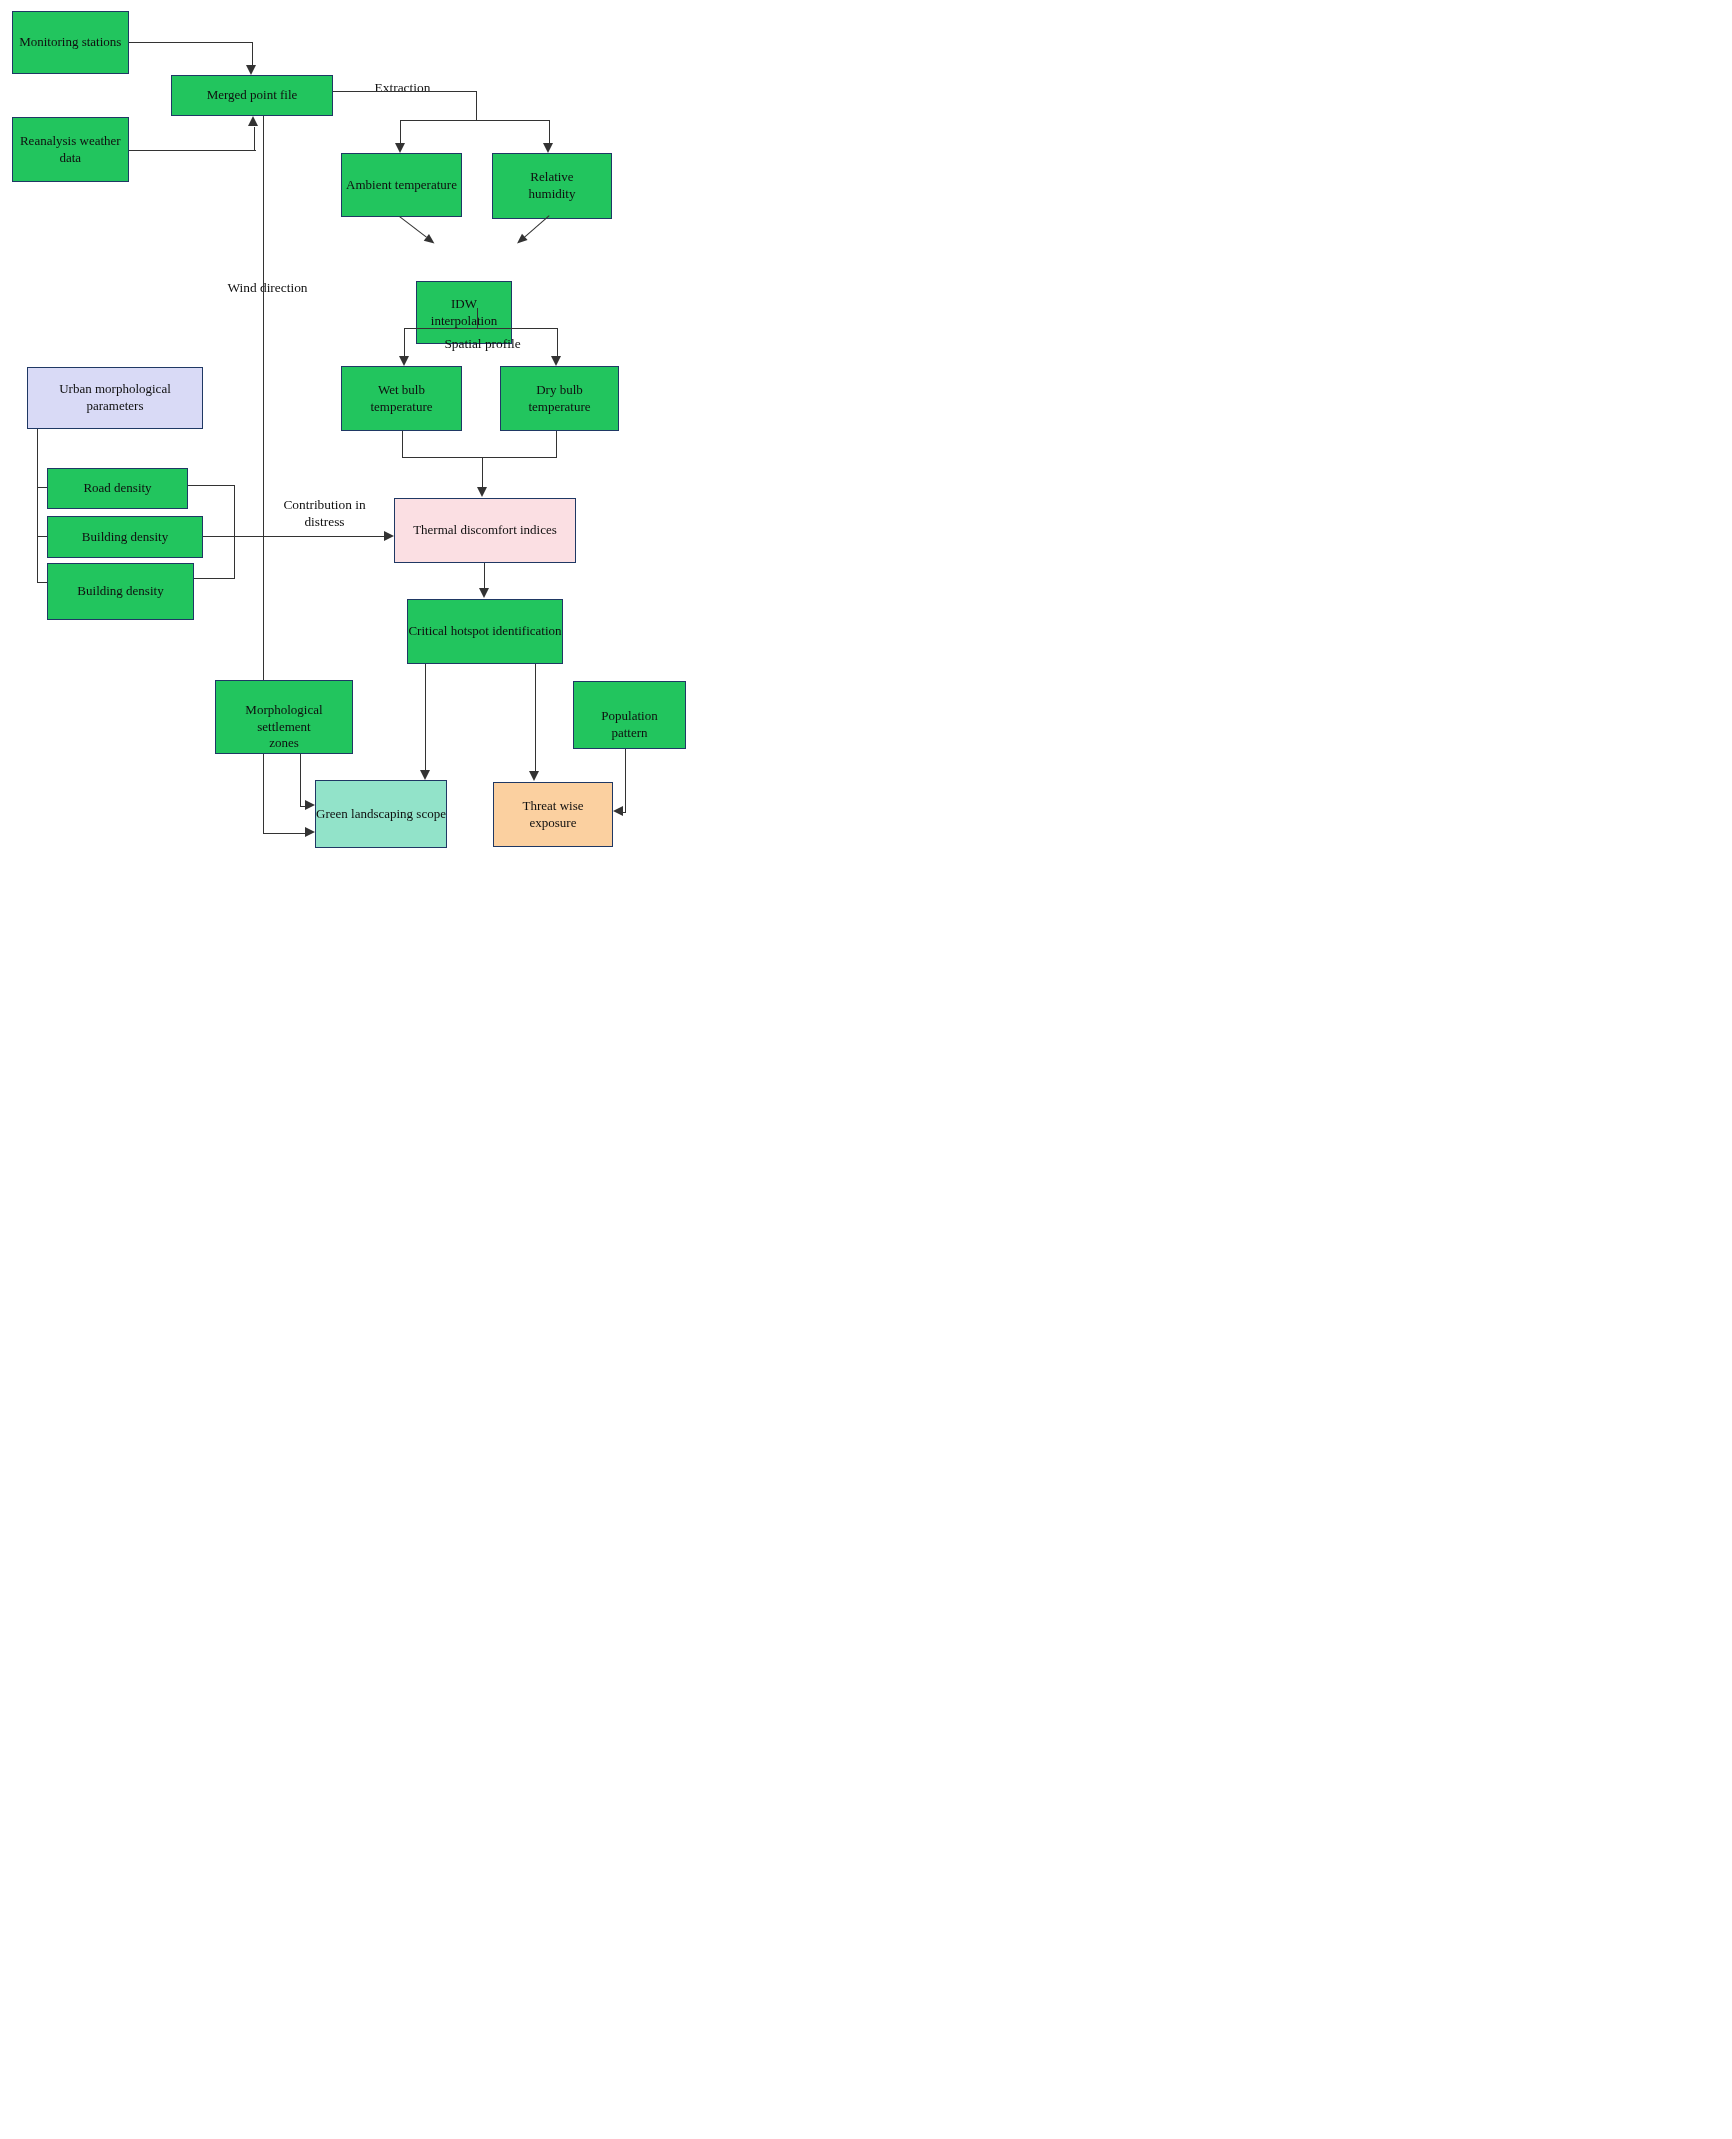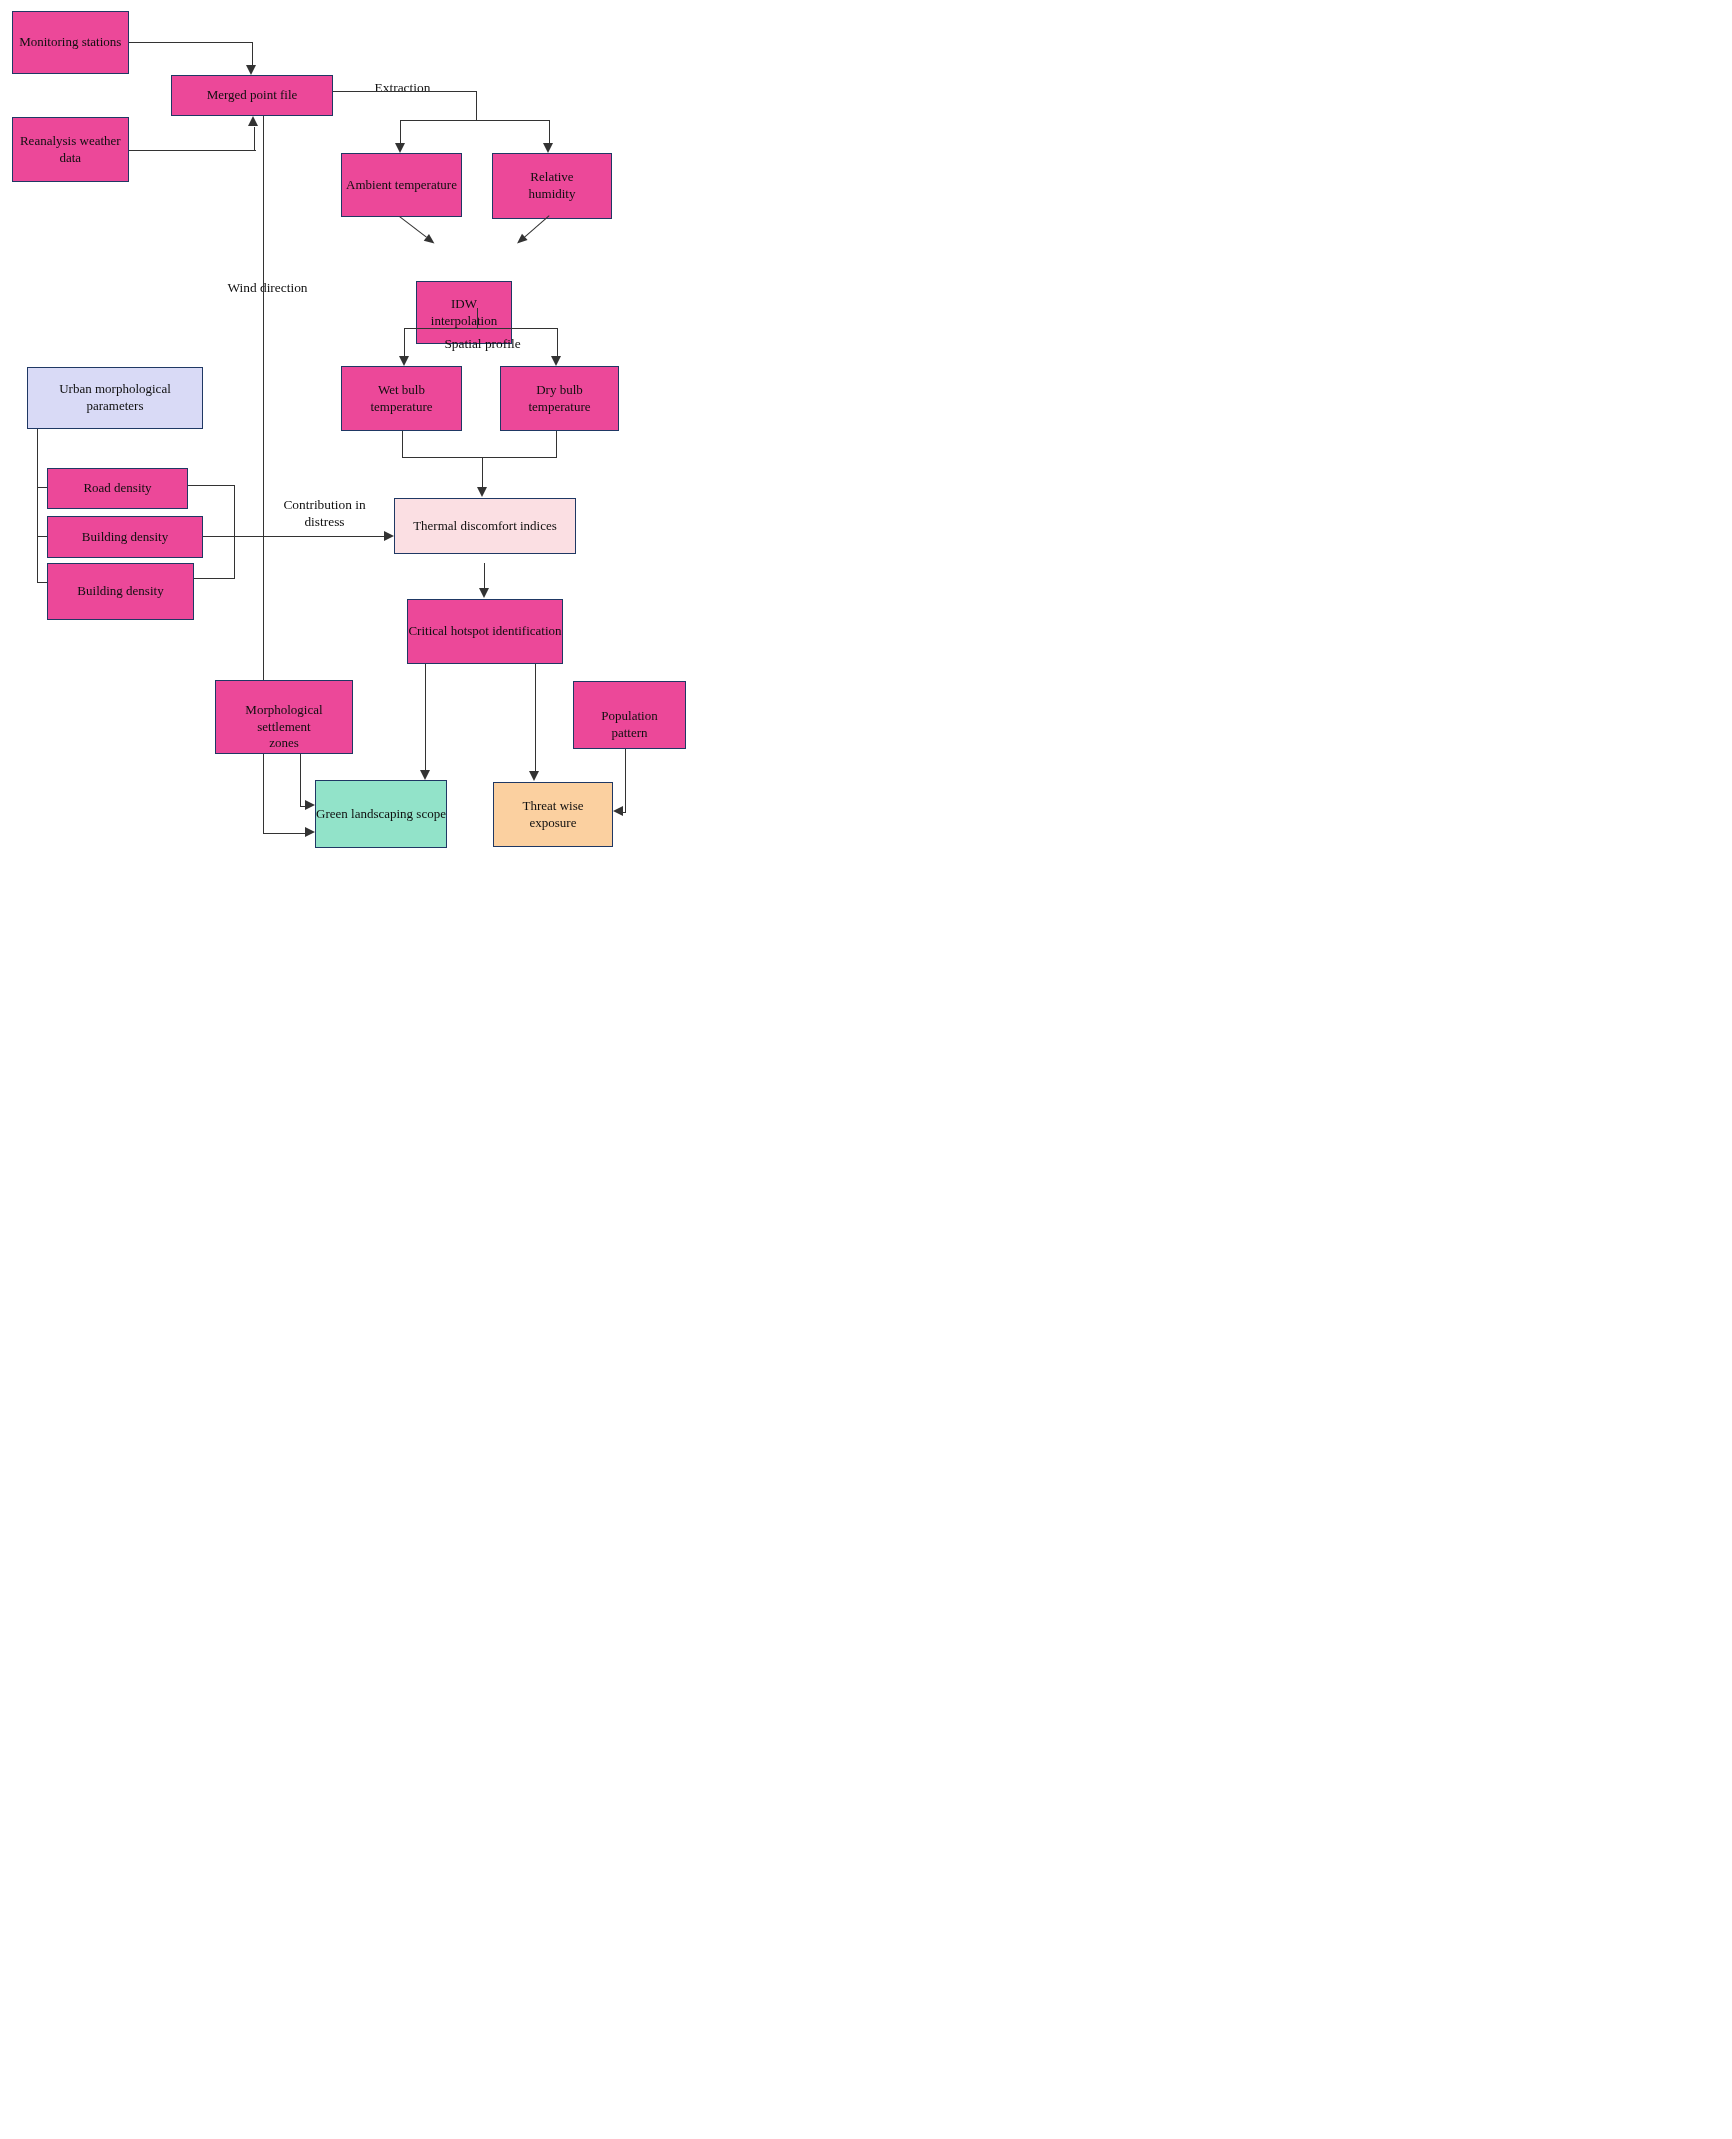--- a/index.html
+++ b/index.html
@@ -9,21 +9,21 @@
     width:693px;height:856px;
     background:var(--bg,#fff);
     font-family:"Liberation Serif","DejaVu Serif",serif;
     color:var(--text,#0f0f0f);
     overflow:hidden;
   }
   .box{
     position:absolute;box-sizing:border-box;
     display:flex;align-items:center;justify-content:center;
     border:1.6px solid var(--navy,#1f3864);
-    background:#ec4899;text-align:center;
+    background:#22c55e;text-align:center;
     font-size:13px;line-height:1.28;
   }
   .bl{display:block;text-align:center;}
   .mw140{max-width:75px;} .mw150{max-width:80px;margin-top:20px;} .mw160{max-width:86px;} .mw280{max-width:150px;}
   .fill-lavender{background:var(--lavender,#d9daf6);}
   .fill-pink{background:var(--pink,#fbdfe3);}
   .fill-green{background:var(--green,#92e3c9);}
   .fill-orange{background:var(--orange,#fbd0a0);}
   .hline,.vline{position:absolute;background:var(--line,#333);}
   .hline{height:1.1px;} .vline{width:1.1px;}
@@ -70,21 +70,21 @@
   </div>
   <div class="box" style="left:47px;top:468px;width:141px;height:41px;">
     <span class="bl">Road density</span>
   </div>
   <div class="box" style="left:47px;top:516px;width:156px;height:42px;">
     <span class="bl">Building density</span>
   </div>
   <div class="box" style="left:47px;top:563px;width:147px;height:57px;">
     <span class="bl">Building density</span>
   </div>
-  <div class="box fill-pink" style="left:394px;top:498px;width:182px;height:56px;">
+  <div class="box fill-pink" style="left:394px;top:498px;width:182px;height:65px;">
     <span class="bl mw280">Thermal discomfort indices</span>
   </div>
   <div class="box" style="left:407px;top:599px;width:156px;height:65px;">
     <span class="bl">Critical hotspot identification</span>
   </div>
   <div class="box" style="left:215px;top:680px;width:138px;height:74px;">
     <span class="bl mw150">Morphological settlement zones</span>
   </div>
   <div class="box" style="left:573px;top:681px;width:113px;height:68px;">
     <span class="bl mw150">Population pattern</span>

